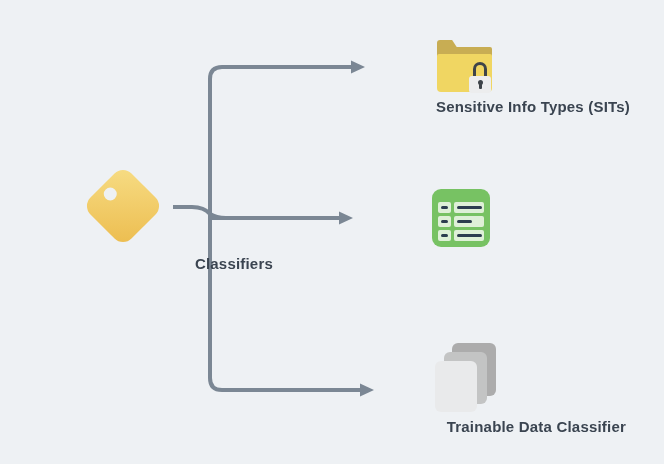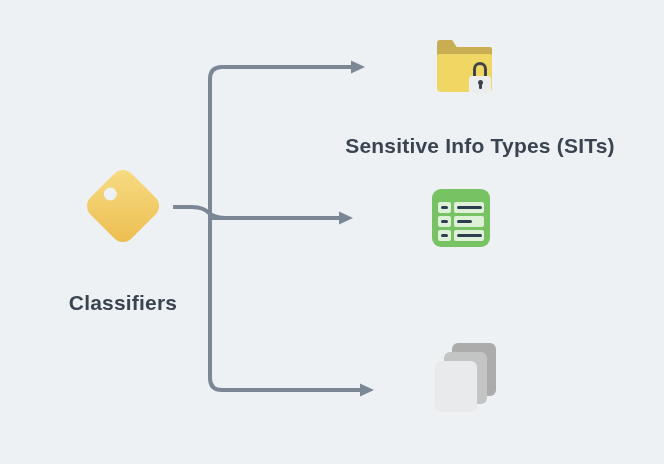--- a/index.html
+++ b/index.html
@@ -11,26 +11,25 @@
     overflow: hidden;
     font-family: "Liberation Sans", sans-serif;
   }
   .edges { position: absolute; left: 0; top: 0; }
   .edge { stroke: var(--connector, #7B8794); stroke-width: 4; fill: none; }
   .arrowhead { fill: var(--connector, #7B8794); }
 
   .node-label {
     position: absolute;
     width: 300px;
-    text-align: center;
-    font-size: 21px;
+    text-align: right;
+    font-size: 15px;
     font-weight: 700;
     letter-spacing: 0.2px;
     color: var(--label-text, #3A4450);
-    margin-top: 36px;
   }
 
   
   .tag-body {
     position: absolute;
     left: 94px; top: 177px;
     width: 58px; height: 58px;
     border-radius: 12px;
     transform: rotate(45deg);
     background: linear-gradient(135deg, var(--tag-gradient-start, #F7DD85), var(--tag-gradient-end, #ECBC4E));
@@ -174,14 +173,15 @@
           </div>
       </div>
     </div>
   </div>
 
   <div>
     <div class="paper paper-back"></div>
     <div class="paper paper-middle"></div>
     <div class="paper paper-front"></div>
   </div>
+  <div class="node-label" style="left:326px; top:418px;">Trainable Data Classifier</div>
 
 </div>
 
 </body></html>

